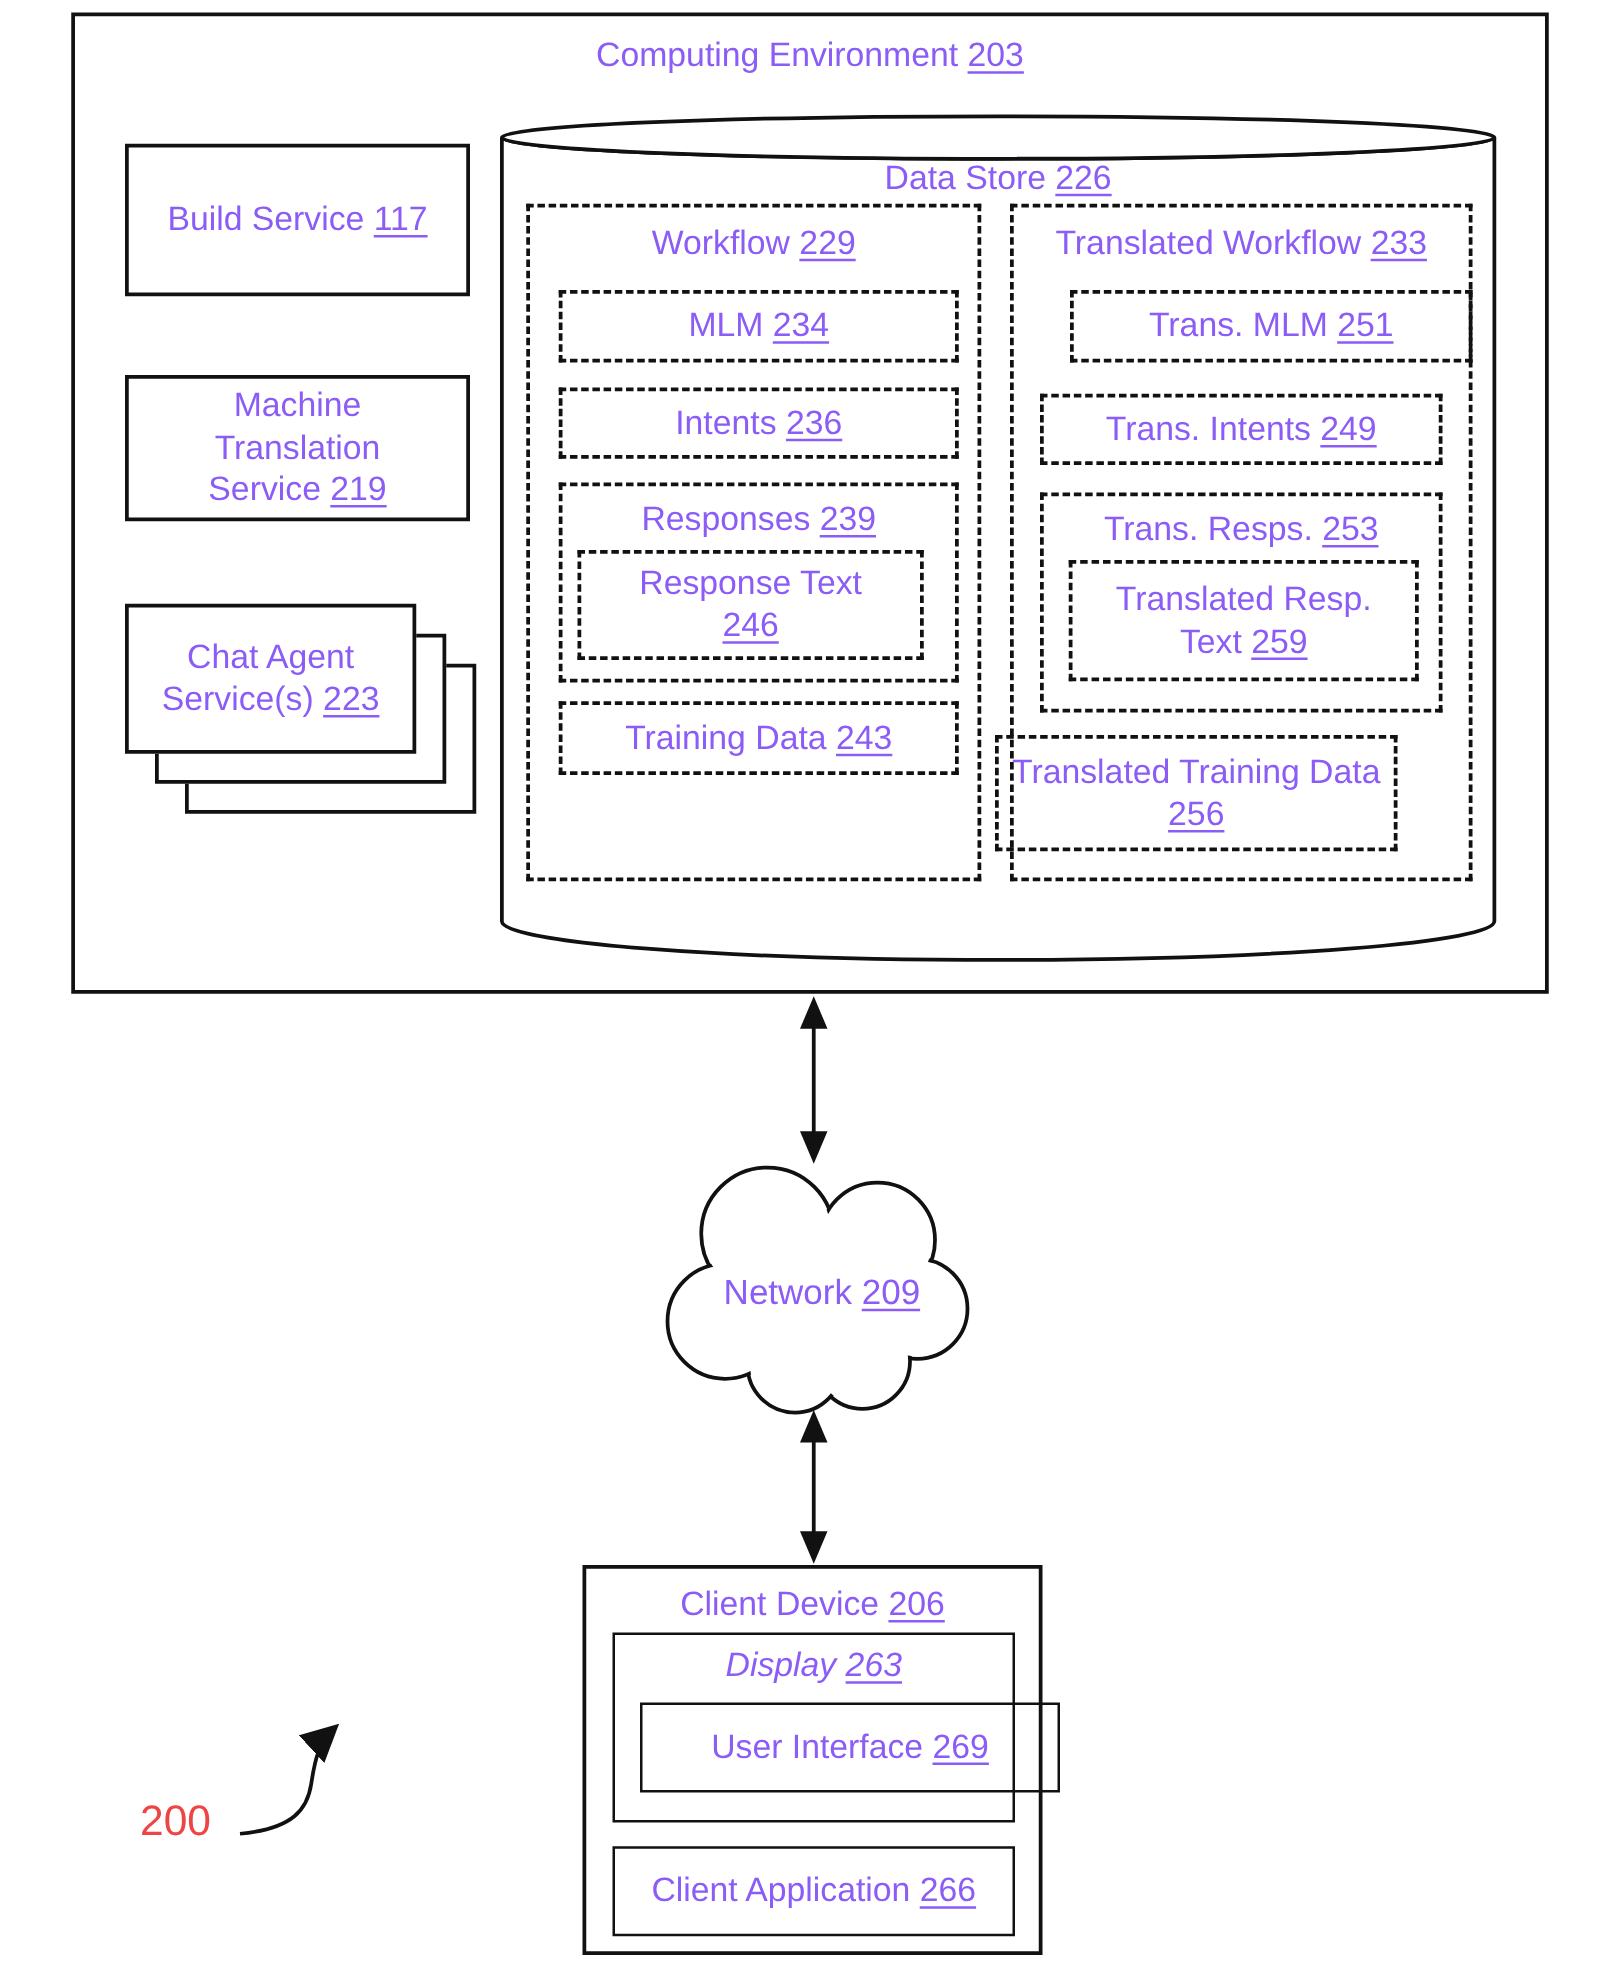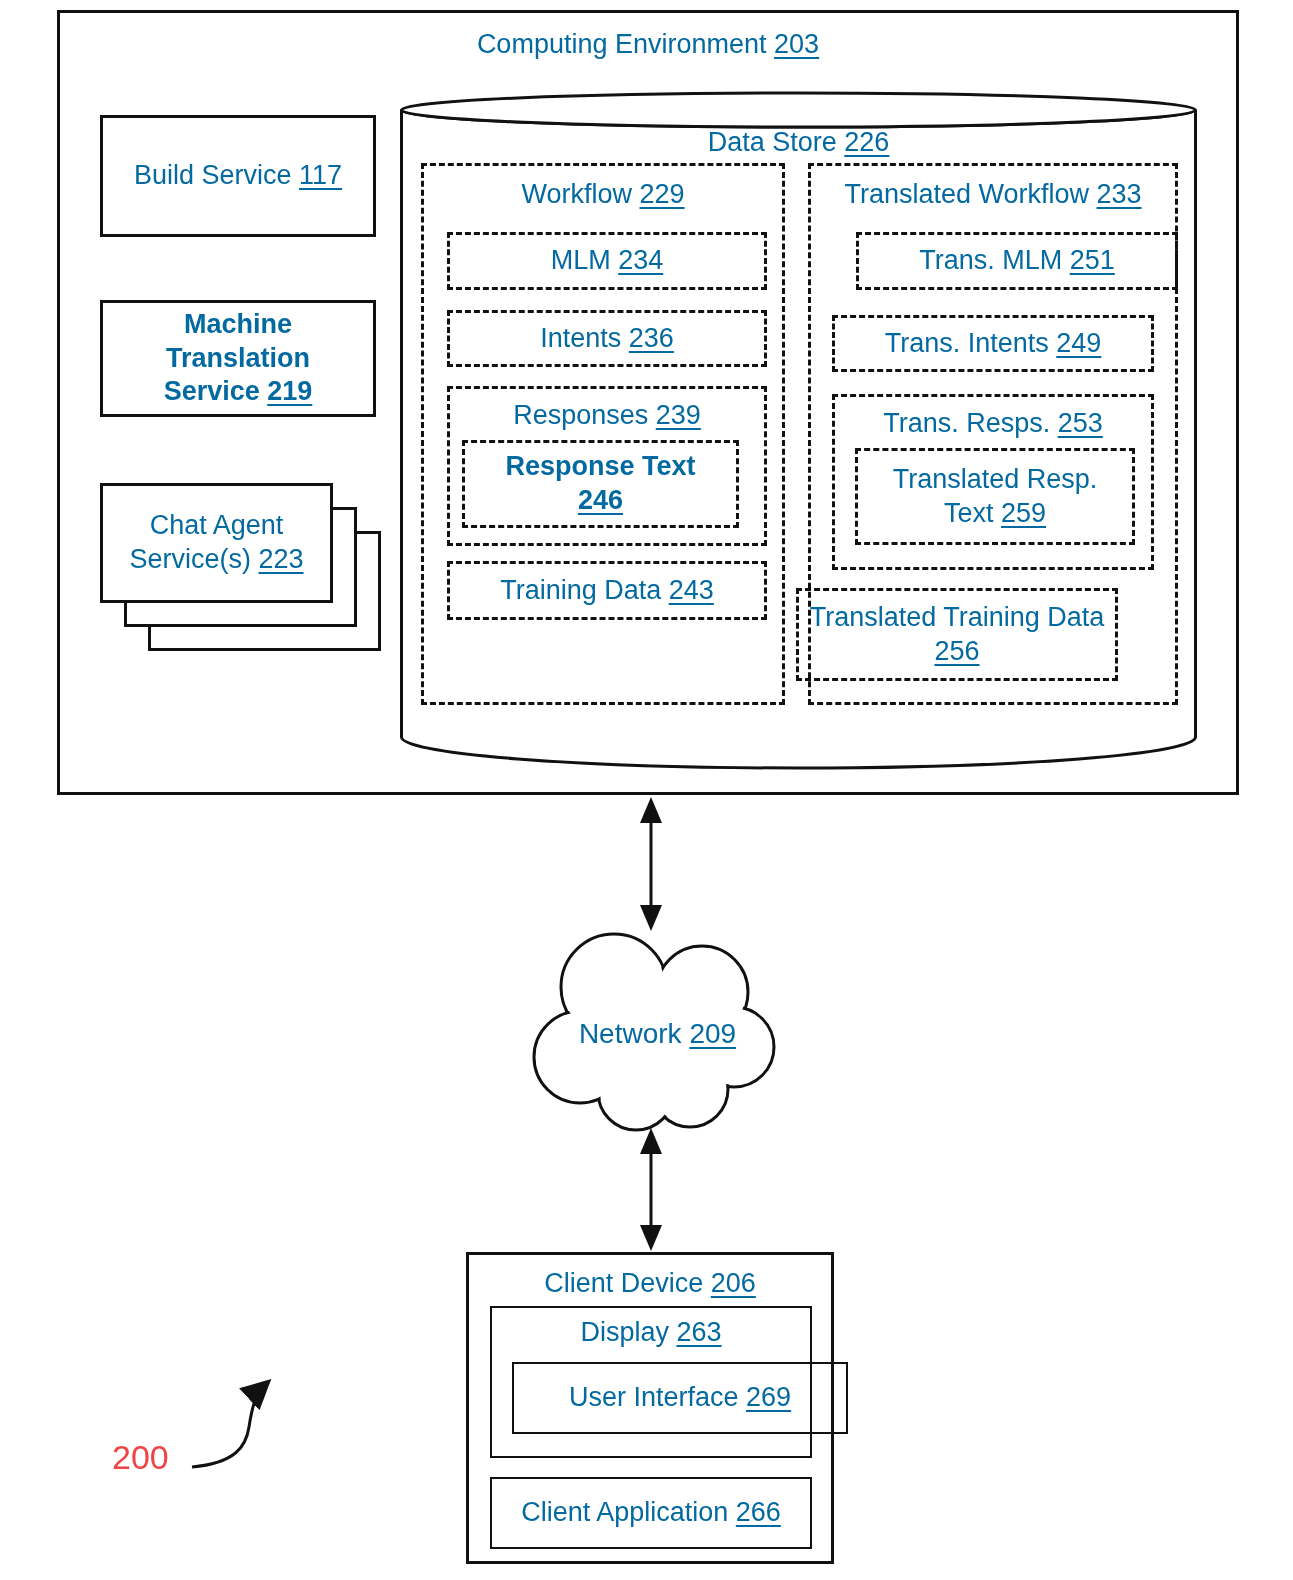--- a/index.html
+++ b/index.html
@@ -6,24 +6,24 @@
   .canvas {
     position:relative; width:1293px; height:1580px; background:#ffffff;
     font-family:"Liberation Sans", sans-serif; color:#111111;
   }
   .overlay { position:absolute; left:0; top:0; z-index:1; }
   .box { position:absolute; box-sizing:border-box; border:3px solid #111; background:transparent; z-index:2; }
   .solidbox { background:#ffffff; }
   .dashedbox { border:3px dashed #111; background:transparent; }
   .thinbox { border-width:2px; }
   .center { display:flex; align-items:center; justify-content:center; text-align:center; }
-  .label { font-size:27px; line-height:1.25; color:#0369a1; text-align:center; }
+  .label { font-size:27px; line-height:1.25; color:#8b5cf6; text-align:center; }
   .title { padding-top:12px; }
   .ref { text-decoration:underline; text-decoration-thickness:2px; text-underline-offset:4px; }
-  .inner-w200 { max-width:200px; margin:0 auto;font-weight:bold; }
+  .inner-w200 { max-width:200px; margin:0 auto; }
   .inner-w215 { max-width:215px; margin:0 auto; }
   .inner-w250 { max-width:250px; margin:0 auto; }
   .inner-w300 { max-width:300px; margin:0 auto; }
   .floating-label { position:absolute; z-index:2; }
   .figure-num { font-size:34px; color:#ef4444; }
 </style>
 </head>
 <body>
 
 <div class="canvas">
@@ -199,21 +199,21 @@
     <span class="ref">209</span>
   </div>
 
   <div class="box" style="left:466px; top:1252px; width:368px; height:312px;">
     <div class="label" style="padding-top:12px;">
       <span>Client Device</span>
       <span class="ref">206</span>
     </div>
   </div>
 
-  <div class="box thinbox" style="left:490px; top:1306px; width:322px; height:152px;">
+  <div class="box thinbox" style="left:490px; top:1306px; width:322px; height:152px;font-style:italic;">
     <div class="label" style="padding-top:8px;">
       <span>Display</span>
       <span class="ref">263</span>
     </div>
   </div>
 
   <div class="box thinbox center" style="left:512px; top:1362px; width:336px; height:72px;">
     <div class="label">
       <span>User Interface</span>
       <span class="ref">269</span>

